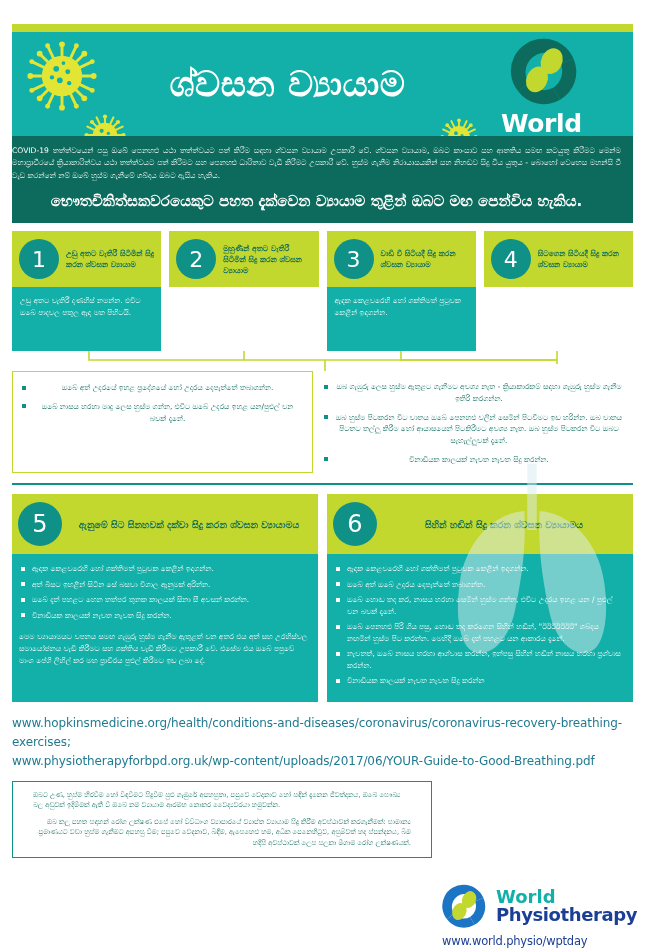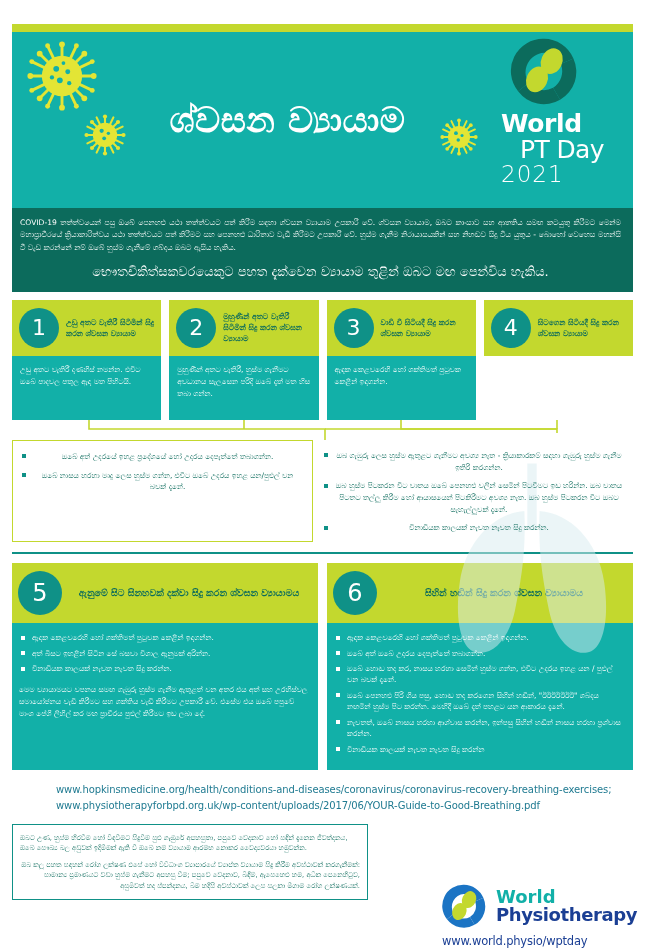--- a/index.html
+++ b/index.html
@@ -8,21 +8,21 @@
     font-family: "DejaVu Sans", "Liberation Sans", sans-serif;
     background:#ffffff;
     position:relative;
     overflow:hidden;
   }
   .page { position:relative; width:645px; height:948px; padding:0 12px; }
 
   
   .hdr-strip { height:8px; background:#c3d82e; margin-top:24px; }
   .header {
-    position:relative; height:176px; background:#12b0a8;
+    position:relative; height:104px; background:#12b0a8;
     display:flex; align-items:center; justify-content:center;
     overflow:hidden;
   }
   .header-title {
     color:#ffffff; font-size:35px; font-weight:700; letter-spacing:0.5px;
     text-align:center; line-height:1.1; z-index:3; margin-right:70px;
   }
   
   .virus { position:absolute; z-index:2; }
   .virus svg { display:block; }
@@ -32,25 +32,25 @@
 
   
   .wptday { position:absolute; right:10px; top:4px; width:122px; z-index:4; text-align:left;}
   .wptday .mark { width:70px; height:70px; margin:0 auto 2px 8px; }
   .wptday .l1 { color:#fff; font-size:25px; font-weight:700; line-height:0.98; letter-spacing:-0.4px;}
   .wptday .l2 { color:#fff; font-size:25px; font-weight:400; line-height:1.0; letter-spacing:-0.6px;text-align:center;}
   .wptday .l3 { color:#fff; font-size:23px; font-weight:300; line-height:1.05; letter-spacing:1px;}
 
   
   .intro {
-    background:#0c6b5c; color:#ffffff; padding:9px 12px 10px 8px;
+    background:#0c6b5c; color:#ffffff; padding:9px 12px 10px 0;
     font-size:7.6px; line-height:1.62; text-align:justify;
   }
   .intro .center {
-    text-align:center; font-size:13px; margin-top:7px; font-weight:400;
+    text-align:center; font-size:15px; margin-top:7px; font-weight:700;
   }
 
   
   .steps { display:flex; gap:8px; margin-top:8px; }
   .step { flex:1; display:flex; flex-direction:column; }
   .step-head {
     background:#c3d82e; display:flex; align-items:center; gap:7px;
     padding:7px 6px 7px 7px; min-height:56px;
   }
   .badge {
@@ -114,27 +114,27 @@
     width:4px; height:4px; background:#ffffff;
   }
   .big-note {
     color:#ffffff; font-size:7.4px; line-height:1.62; margin-top:10px;
   }
 
   
   .sources { margin-top:12px; }
   .sources .lead { color:#0c6b5c; font-size:7.2px; line-height:1.5; }
   .sources .url {
-    color:#1f7a91; font-size:10px; line-height:1.62; letter-spacing:-0.1px;margin-left:44px;
+    color:#1f7a91; font-size:12px; line-height:1.62; letter-spacing:-0.1px;
   }
 
   
   .disclaimer {
-    margin-top:9px; border:1.4px solid #0f9187; padding:8px 7px;
-    color:#0c6b5c; font-size:6.8px; line-height:1.55; width:356px;
+    margin-top:9px; border:1.4px solid #0f9187; padding:8px 20px;
+    color:#0c6b5c; font-size:6.8px; line-height:1.55; width:420px;
   }
   .disclaimer p + p { margin-top:6px;text-align:right; }
 
   
   .wp-logo {
     position:absolute; right:14px; bottom:24px; width:190px;
     display:flex; flex-direction:column; align-items:flex-start;
   }
   .wp-row { display:flex; align-items:center; gap:9px; }
   .wp-mark { width:46px; height:46px; flex:0 0 auto; }
@@ -317,21 +317,20 @@
         <div class="badge">1</div>
         <div class="step-head-text">උඩු අතට වැතිරී සිටිමින් සිදු කරන ශ්වසන ව්‍යායාම</div>
       </div>
       <div class="step-body">උඩු අතට වැතිරී දණහිස් නමන්න. එවිට ඔබේ පාදවල පතුල ඇඳ මත පිහිටයි.</div>
     </div>
     <div class="step">
       <div class="step-head">
         <div class="badge">2</div>
         <div class="step-head-text">මුහුණින් අතට වැතිරී සිටිමින් සිදු කරන ශ්වසන   ව්‍යායාම</div>
       </div>
-      <div class="step-body">මුහුණින් අතට වැතිරී, හුස්ම ගැනීමට අවධානය සැලසෙන පරිදි ඔබේ දෑත් මත හිස තබා ගන්න.</div>
     </div>
     <div class="step">
       <div class="step-head">
         <div class="badge">3</div>
         <div class="step-head-text">වාඩි වී සිටියදී සිදු කරන ශ්වසන ව්‍යායාම</div>
       </div>
       <div class="step-body">ඇඳක කෙළවරෙහි හෝ ශක්තිමත් පුටුවක කෙළින් ඉඳගන්න.</div>
     </div>
     <div class="step">
       <div class="step-head">
@@ -375,20 +374,21 @@
 
     <div class="big">
       <div class="big-head">
         <div class="badge">5</div>
         <div class="big-head-text">ඇනුමේ සිට සිනහවක් දක්වා සිදු කරන ශ්වසන ව්‍යායාමය</div>
       </div>
       <div class="big-body">
         <ul class="wl">
           <li>ඇඳක කෙළවරෙහි හෝ ශක්තිමත් පුටුවක කෙළින් ඉඳගන්න.</li>
           <li>අත් බිසට ඉහළින් සිටින සේ බසවා විශාල ඇනුමක් අරින්න.</li>
+          <li>ඔබේ දෑත් පහළට හෙන තත්පර තුනක කාලයක් සිනා සී අවසන් කරන්න.</li>
           <li>විනාඩියක කාලයක් නැවත නැවත සිදු කරන්න.</li>
         </ul>
         <div class="big-note">මෙම ව්‍යායාමයට වපනය සමඟ ගැඹුරු හුස්ම ගැනීම ඇතුළත් වන අතර එය අත් සහ උරහිස්වල සමායෝජනය වැඩි කිරීමට සහ ශක්තිය වැඩි කිරීමට උපකාරී වේ. එසේම එය ඔබේ පපුවේ මාංශ පේශි ලිහිල් කර මඟ ප්‍රාචීරය පුළුල් කිරීමට ඉඩ ලබා දේ.</div>
       </div>
     </div>
 
     <div class="big">
       <div class="big-head">
         <div class="badge">6</div>
         <div class="big-head-text">සිහින් හඬින් සිදු කරන ශ්වසන ව්‍යායාමය</div>

